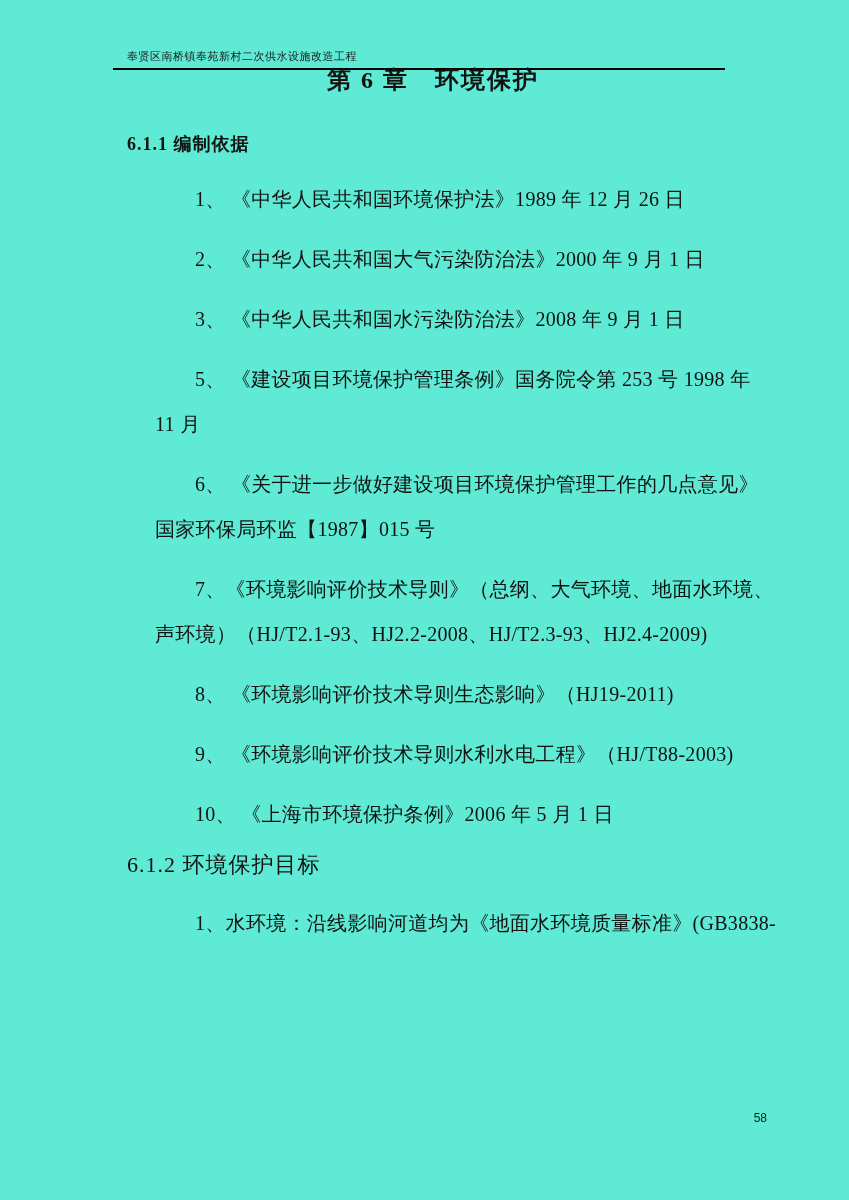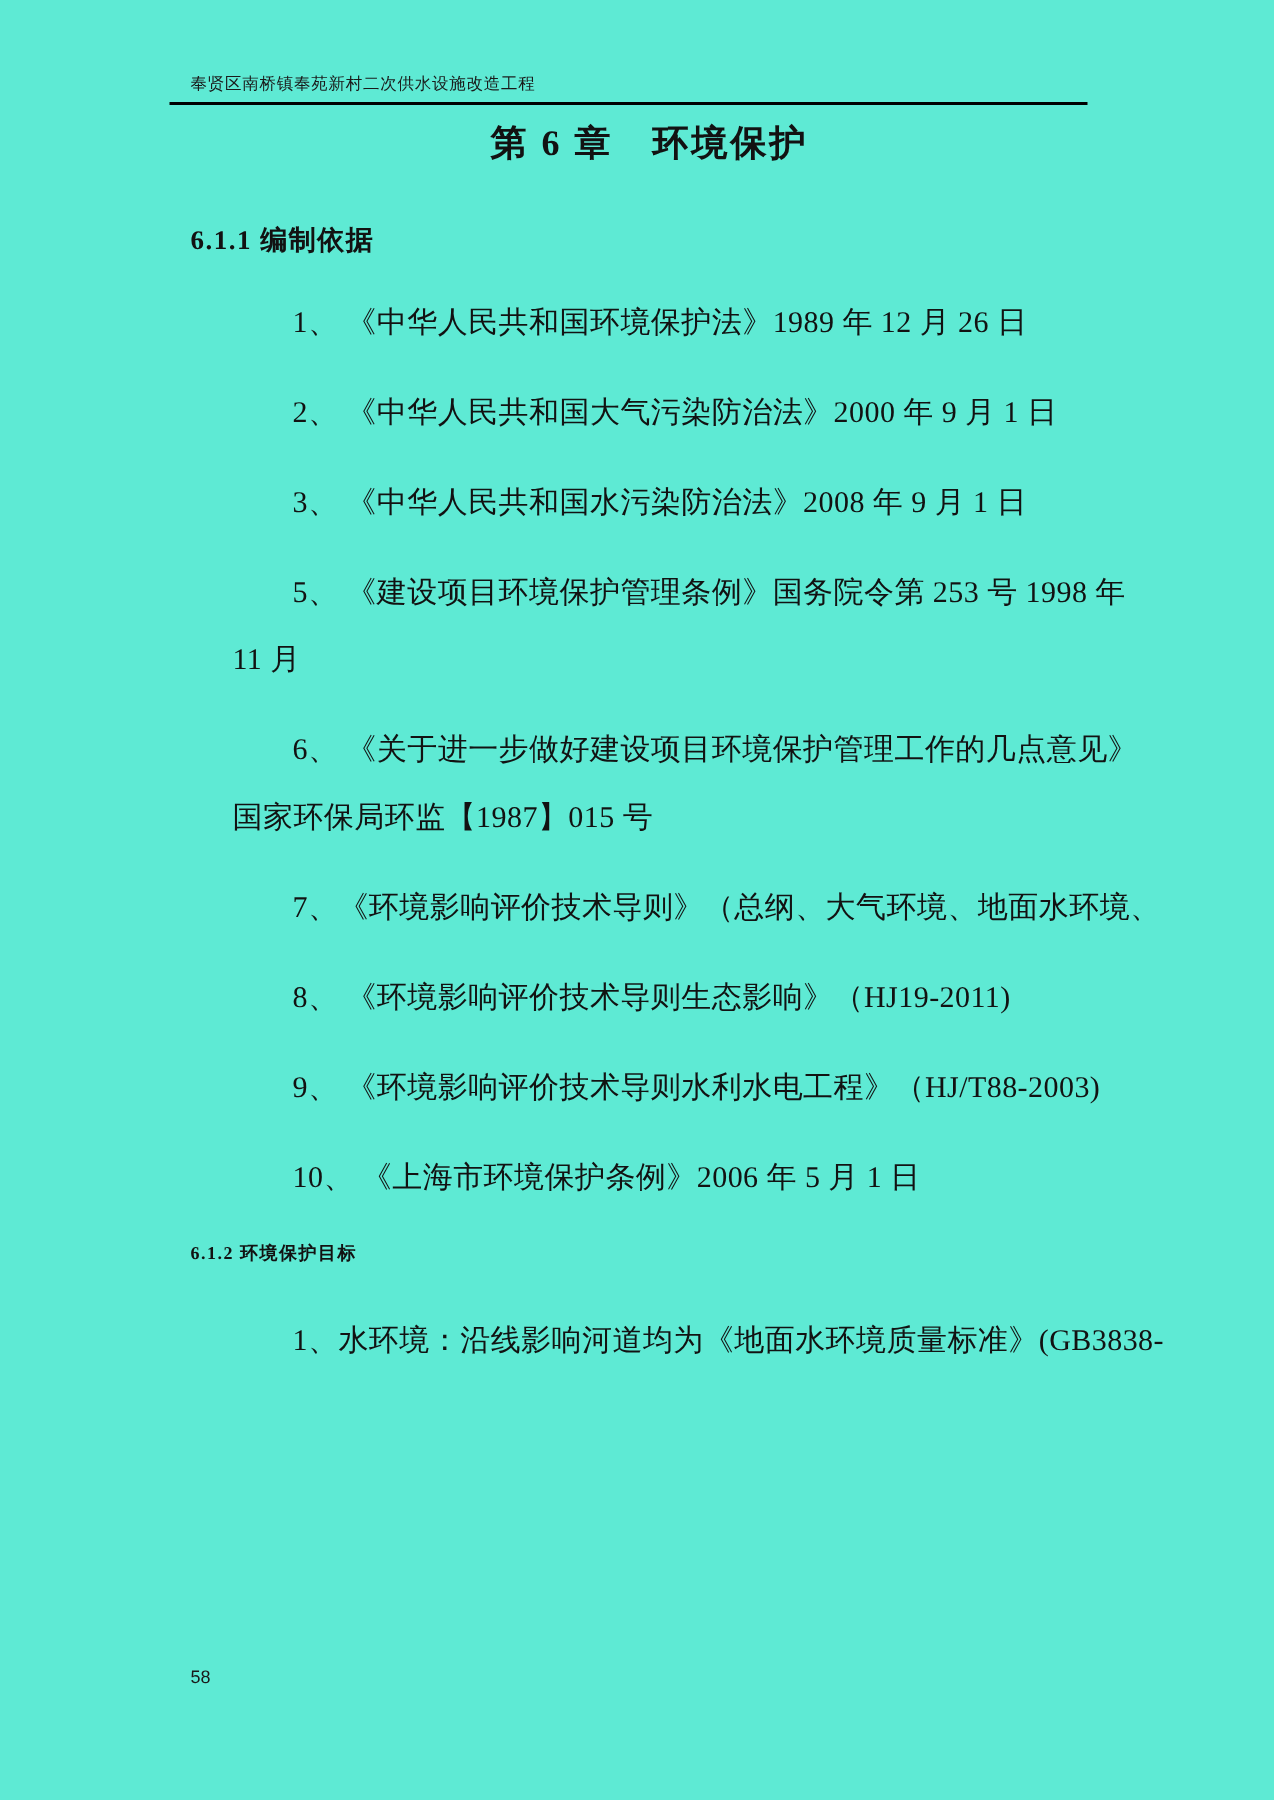--- a/index.html
+++ b/index.html
@@ -42,21 +42,21 @@
     width: 100%;
   }
   
   .content {
     position: absolute;
     top: 0;
     left: 127px;
     width: 612px;
   }
   .chapter-title {
-    margin-top: 80px;
+    margin-top: 64px;
     font-size: 24px;
     line-height: 32px;
     font-weight: bold;
     text-align: center;
     letter-spacing: 2px;
   }
   .h-61 {
     margin-top: 32px;
     font-size: 21px;
     line-height: 28px;
@@ -81,35 +81,35 @@
     line-height: 45px;
     white-space: nowrap;
     letter-spacing: 0.3px;
     margin-left: 28px;
   }
   .indent {
     padding-left: 40px;
   }
   .h-612 {
     margin-top: 4px;
-    font-size: 12px;
+    font-size: 22px;
     line-height: 25px;
-    font-weight: bold;
+    font-weight: normal;
     letter-spacing: 1px;
   }
   .closing-para {
     margin-top: 24px;
   }
   
   .doc-footer {
     position: absolute;
     top: 1110px;
     left: 127px;
     width: 640px;
-    text-align: left;
+    text-align: right;
   }
   .page-number {
     font-size: 12px;
     line-height: 16px;
     font-family: "Liberation Sans", "DejaVu Sans", sans-serif;
     color: #1a1a1a;
   }
 </style>
 </head>
 <body>
@@ -148,20 +148,21 @@
         <div class="line">11 月</div>
       </div>
 
       <div class="para">
         <div class="line indent">6、 《关于进一步做好建设项目环境保护管理工作的几点意见》</div>
         <div class="line">国家环保局环监【1987】015 号</div>
       </div>
 
       <div class="para">
         <div class="line indent">7、《环境影响评价技术导则》（总纲、大气环境、地面水环境、</div>
+        <div class="line">声环境）（HJ/T2.1-93、HJ2.2-2008、HJ/T2.3-93、HJ2.4-2009)</div>
       </div>
 
       <div class="para">
         <div class="line indent">8、 《环境影响评价技术导则生态影响》（HJ19-2011)</div>
       </div>
 
       <div class="para">
         <div class="line indent">9、 《环境影响评价技术导则水利水电工程》（HJ/T88-2003)</div>
       </div>
 

